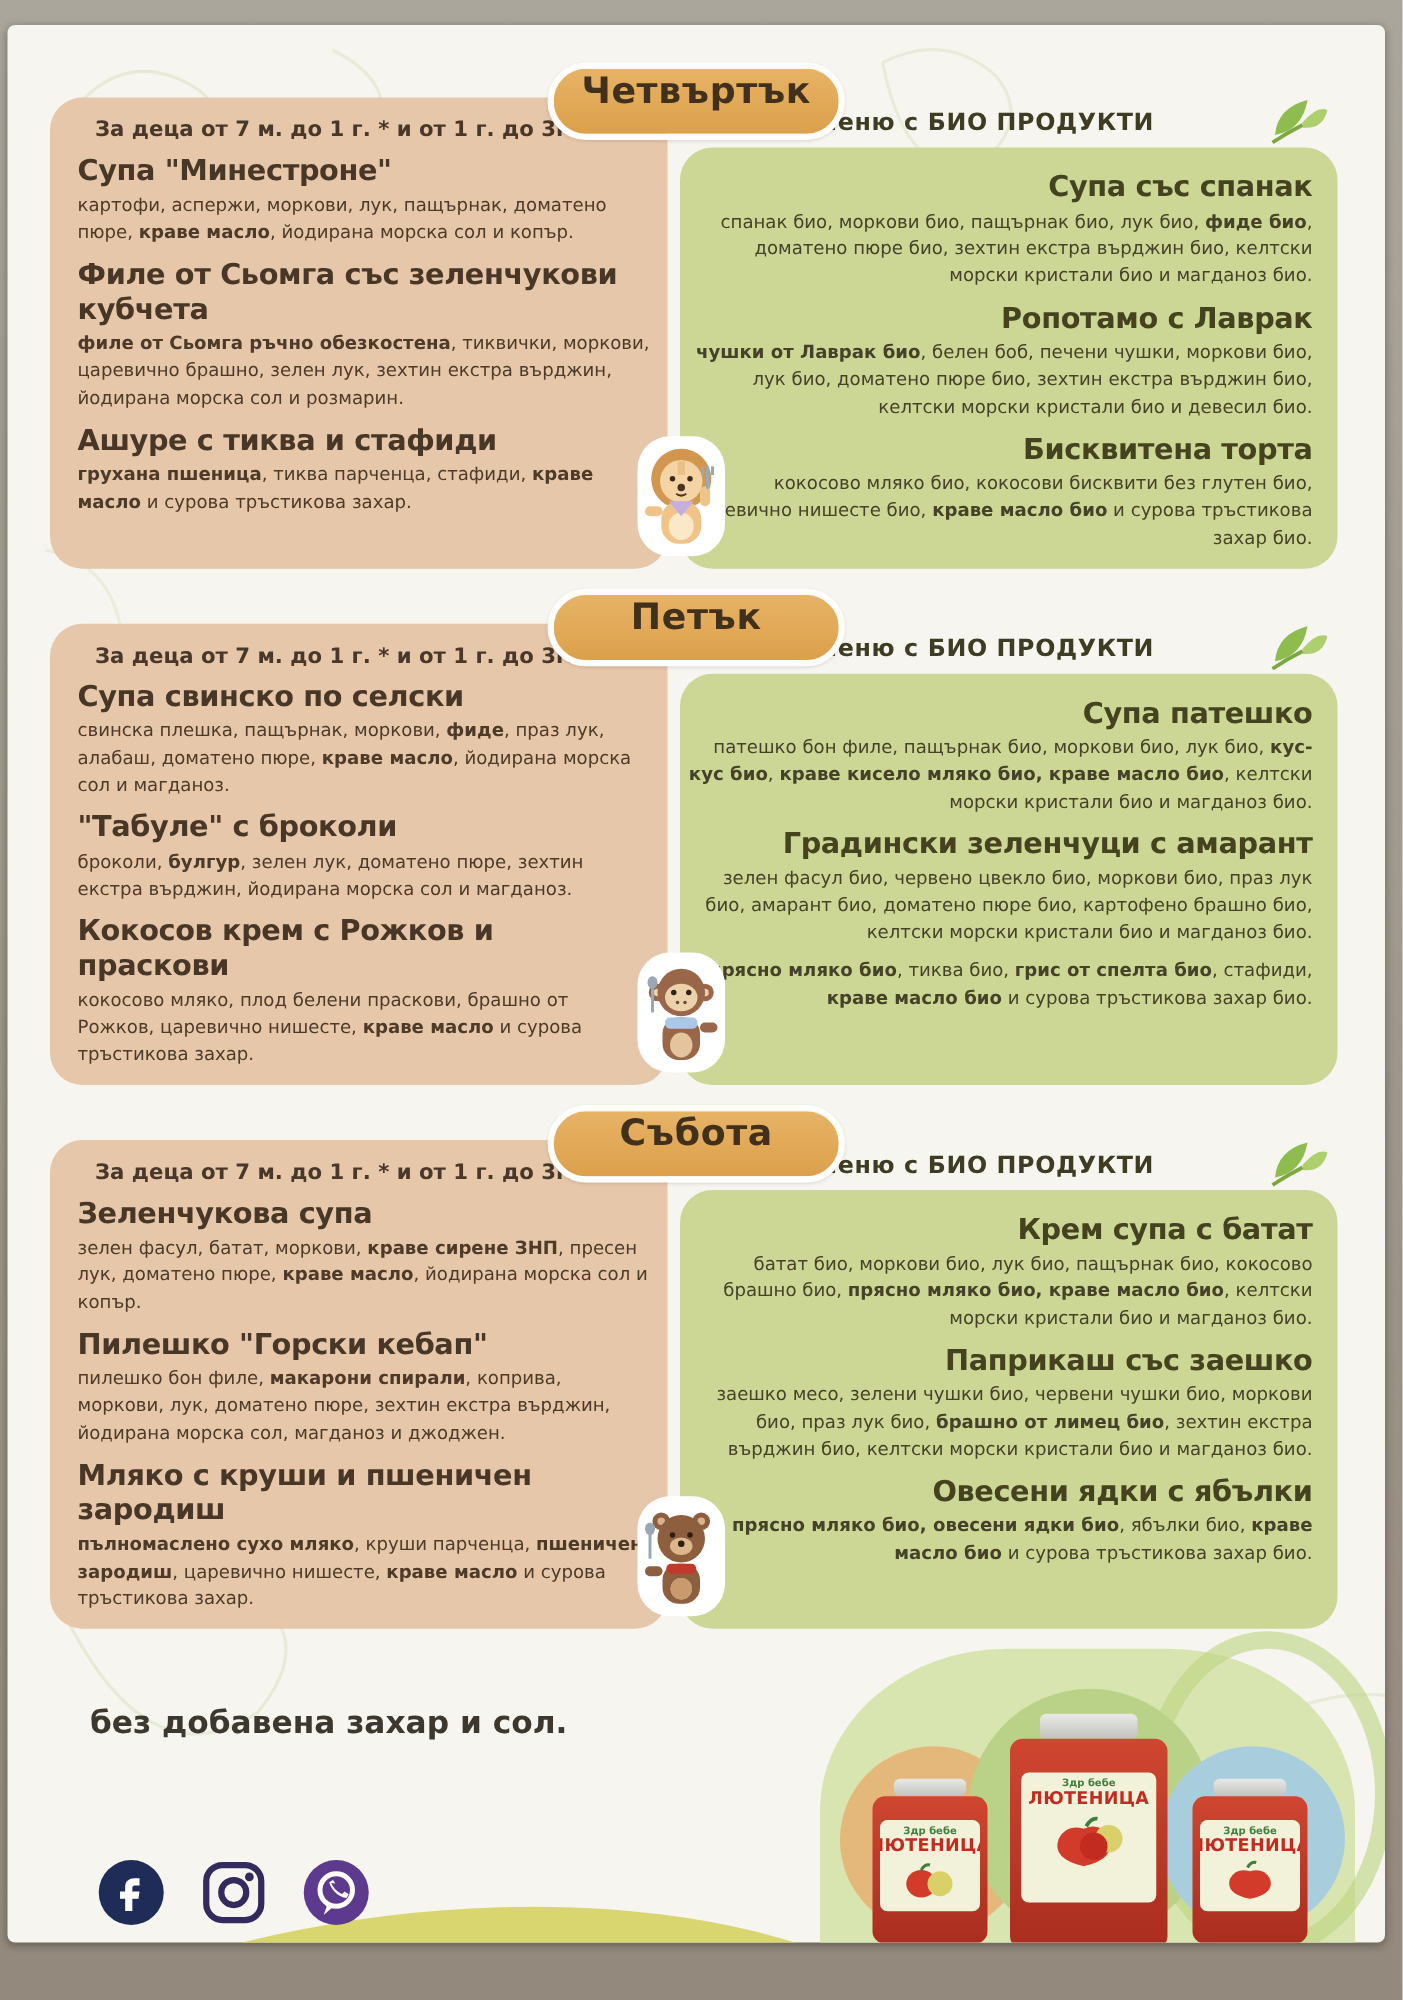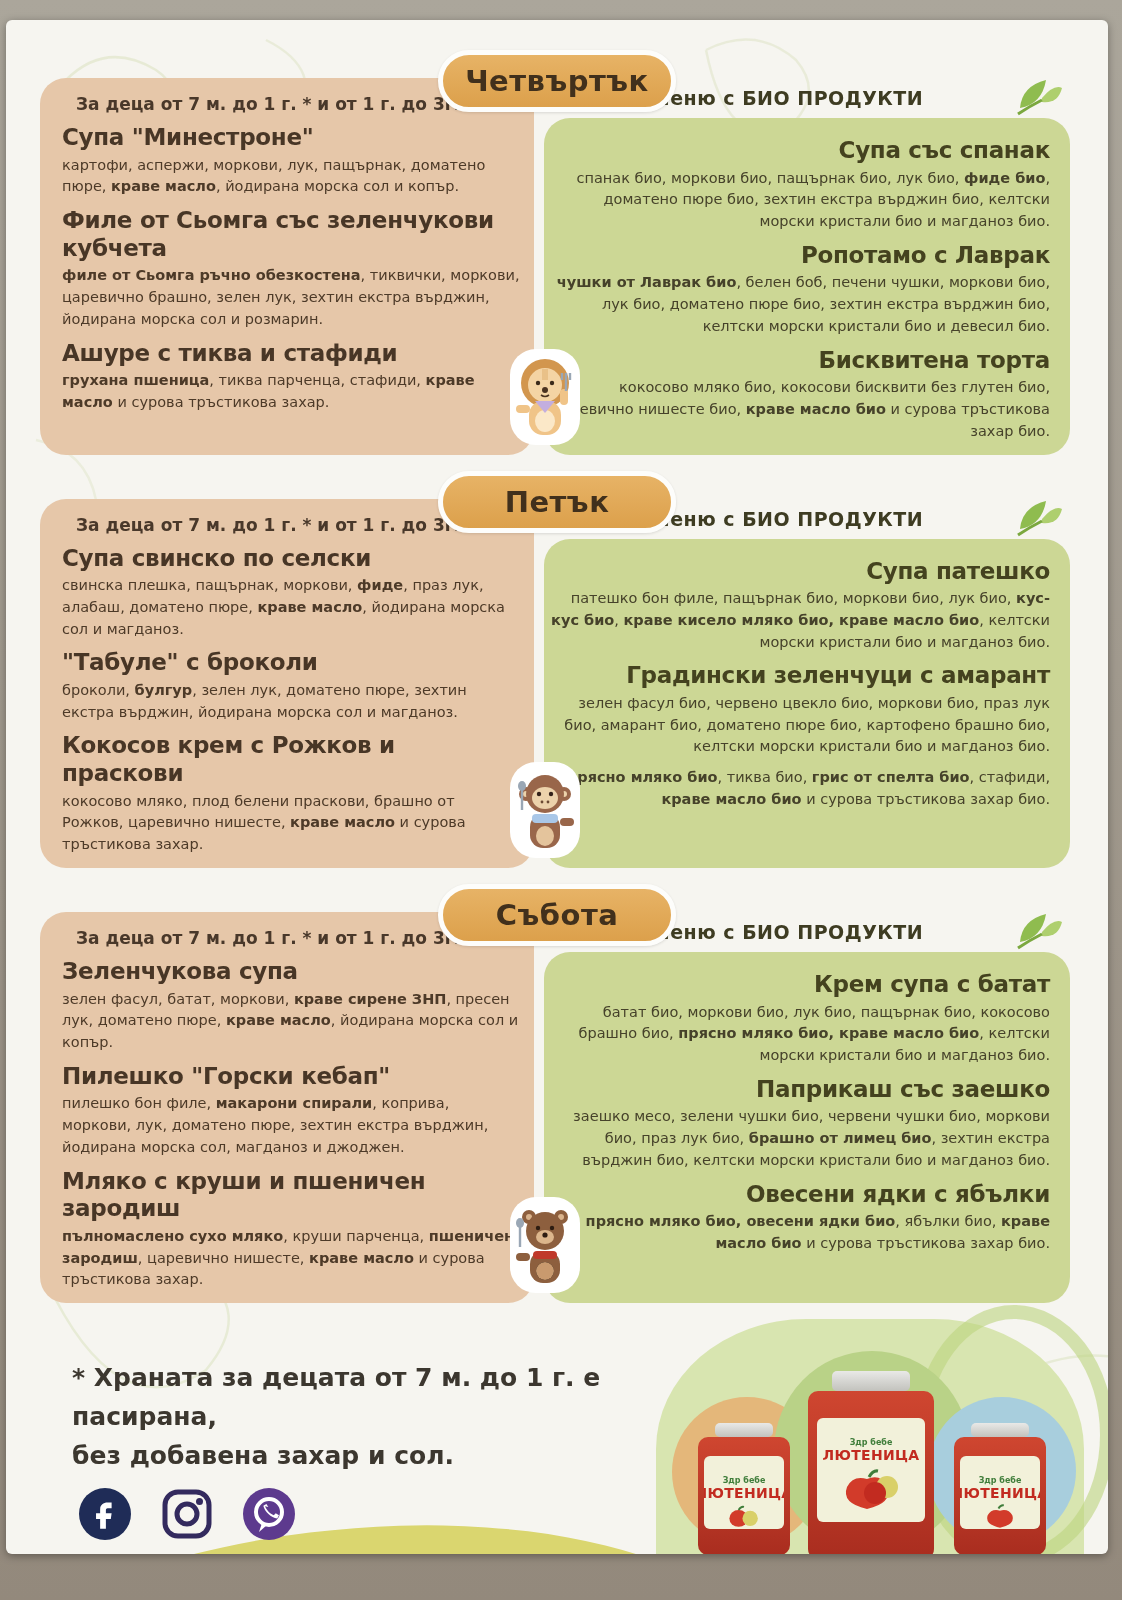--- a/index.html
+++ b/index.html
@@ -17,21 +17,21 @@
   }
   .doodles{ position:absolute; inset:0; pointer-events:none; opacity:.45; }
 
   
   #days{ position:relative; padding-top:30px; }
   .day{ position:relative; margin-bottom:16px; }
   .day-pill{
     position:relative; z-index:5; width:238px; height:62px; margin:0 auto -34px auto;
     background:linear-gradient(#e7b366,#dca04b);
     border:5px solid #fdfdfb; border-radius:31px;
-    display:flex; align-items:center; justify-content:center;
+    display:flex; align-items:flex-start; justify-content:center;
     box-shadow:0 1px 3px rgba(0,0,0,.12);
   }
   .day-pill span{ font-size:29px; font-weight:bold; color:#41301c; letter-spacing:.5px; }
   .cols{ position:relative; display:flex; gap:10px; padding:0 38px 0 34px; min-height:324px; }
   .col-left{
     width:494px; min-height:324px;
     background:#e6c7a9; border-radius:26px;
     padding:16px 14px 12px 22px; color:#4d3a28;
   }
   .age-note{ font-size:17px; font-weight:bold; color:#49382a; padding-left:14px; margin-bottom:10px;}
@@ -66,21 +66,21 @@
     border:14px solid #bcd47f; border-radius:50%; opacity:.6; }
   .pcircle{ position:absolute; border-radius:50%; }
   .pc-left{ left:16px; top:78px; width:150px; height:150px; background:#e4b77a; }
   .pc-mid{ left:118px; top:32px; width:196px; height:200px; background:#b9d287; }
   .pc-right{ left:272px; top:78px; width:148px; height:148px; background:#a8cedd; }
 
   .jar{ position:absolute; }
   .jar .lid{ background:linear-gradient(#e9e9e7,#c2c2bd); border-radius:5px; margin:0 auto; }
   .jar .jbody{ background:linear-gradient(#cf4630,#a92d1f); border-radius:10px; position:relative; }
   .jar .jlabel{ position:absolute; left:7%; right:7%; top:16%; bottom:22%;
-    background:#f2f1da; border-radius:6px; display:flex; flex-direction:column; align-items:center; justify-content:flex-start; padding-top:20px; overflow:hidden;}
+    background:#f2f1da; border-radius:6px; display:flex; flex-direction:column; align-items:center; justify-content:flex-start; padding-top:4px; overflow:hidden;}
   .jar .jbrand{ font-size:8px; font-weight:bold; color:#3f7d3a; }
   .jar .jname{ font-size:14px; font-weight:bold; color:#c22b20; letter-spacing:.3px; }
   .jar .jveg{ margin-top:2px; }
   .jar-small{ width:92px; }  .jar-small .lid{ width:58px; height:14px; } .jar-small .jbody{ width:92px; height:118px; }
   .jar-big{ width:126px; }   .jar-big .lid{ width:78px; height:20px; }  .jar-big .jbody{ width:126px; height:168px; }
   .j1{ left:42px; top:104px; } .j2{ left:152px; top:52px; } .j3{ left:298px; top:104px; }
 
   .icon-48{ width:54px; height:54px; }
 </style>
 </head>
@@ -321,21 +321,20 @@
     <ellipse cx="18" cy="28" rx="4" ry="5" fill="#9aa7b5"></ellipse>
   </svg></span>
     </div>
   </section>
 </div>
 
     <div class="footer">
       <div class="swoosh"></div>
 
       <div class="footnote">
-        <div>* Храната за децата от 7 м. до 1 г. е пасирана,</div>
         <div>без добавена захар и сол.</div>
       </div>
 
       <div class="social-row">
         <svg class="icon-48" viewBox="0 0 54 54">
           <circle cx="27" cy="27" r="26" fill="#1f2c57"></circle>
           <path d="M30 15h5v7h-5c-1 0-2 1-2 2v4h7l-1 7h-6v12h-7V35h-5v-7h5v-5c0-5 4-8 9-8z" fill="#fff" transform="scale(.82) translate(6 4)"></path>
         </svg>
         <svg class="icon-48" viewBox="0 0 54 54">
           <rect x="5" y="5" width="44" height="44" rx="13" fill="none" stroke="#332a5e" stroke-width="5"></rect>

